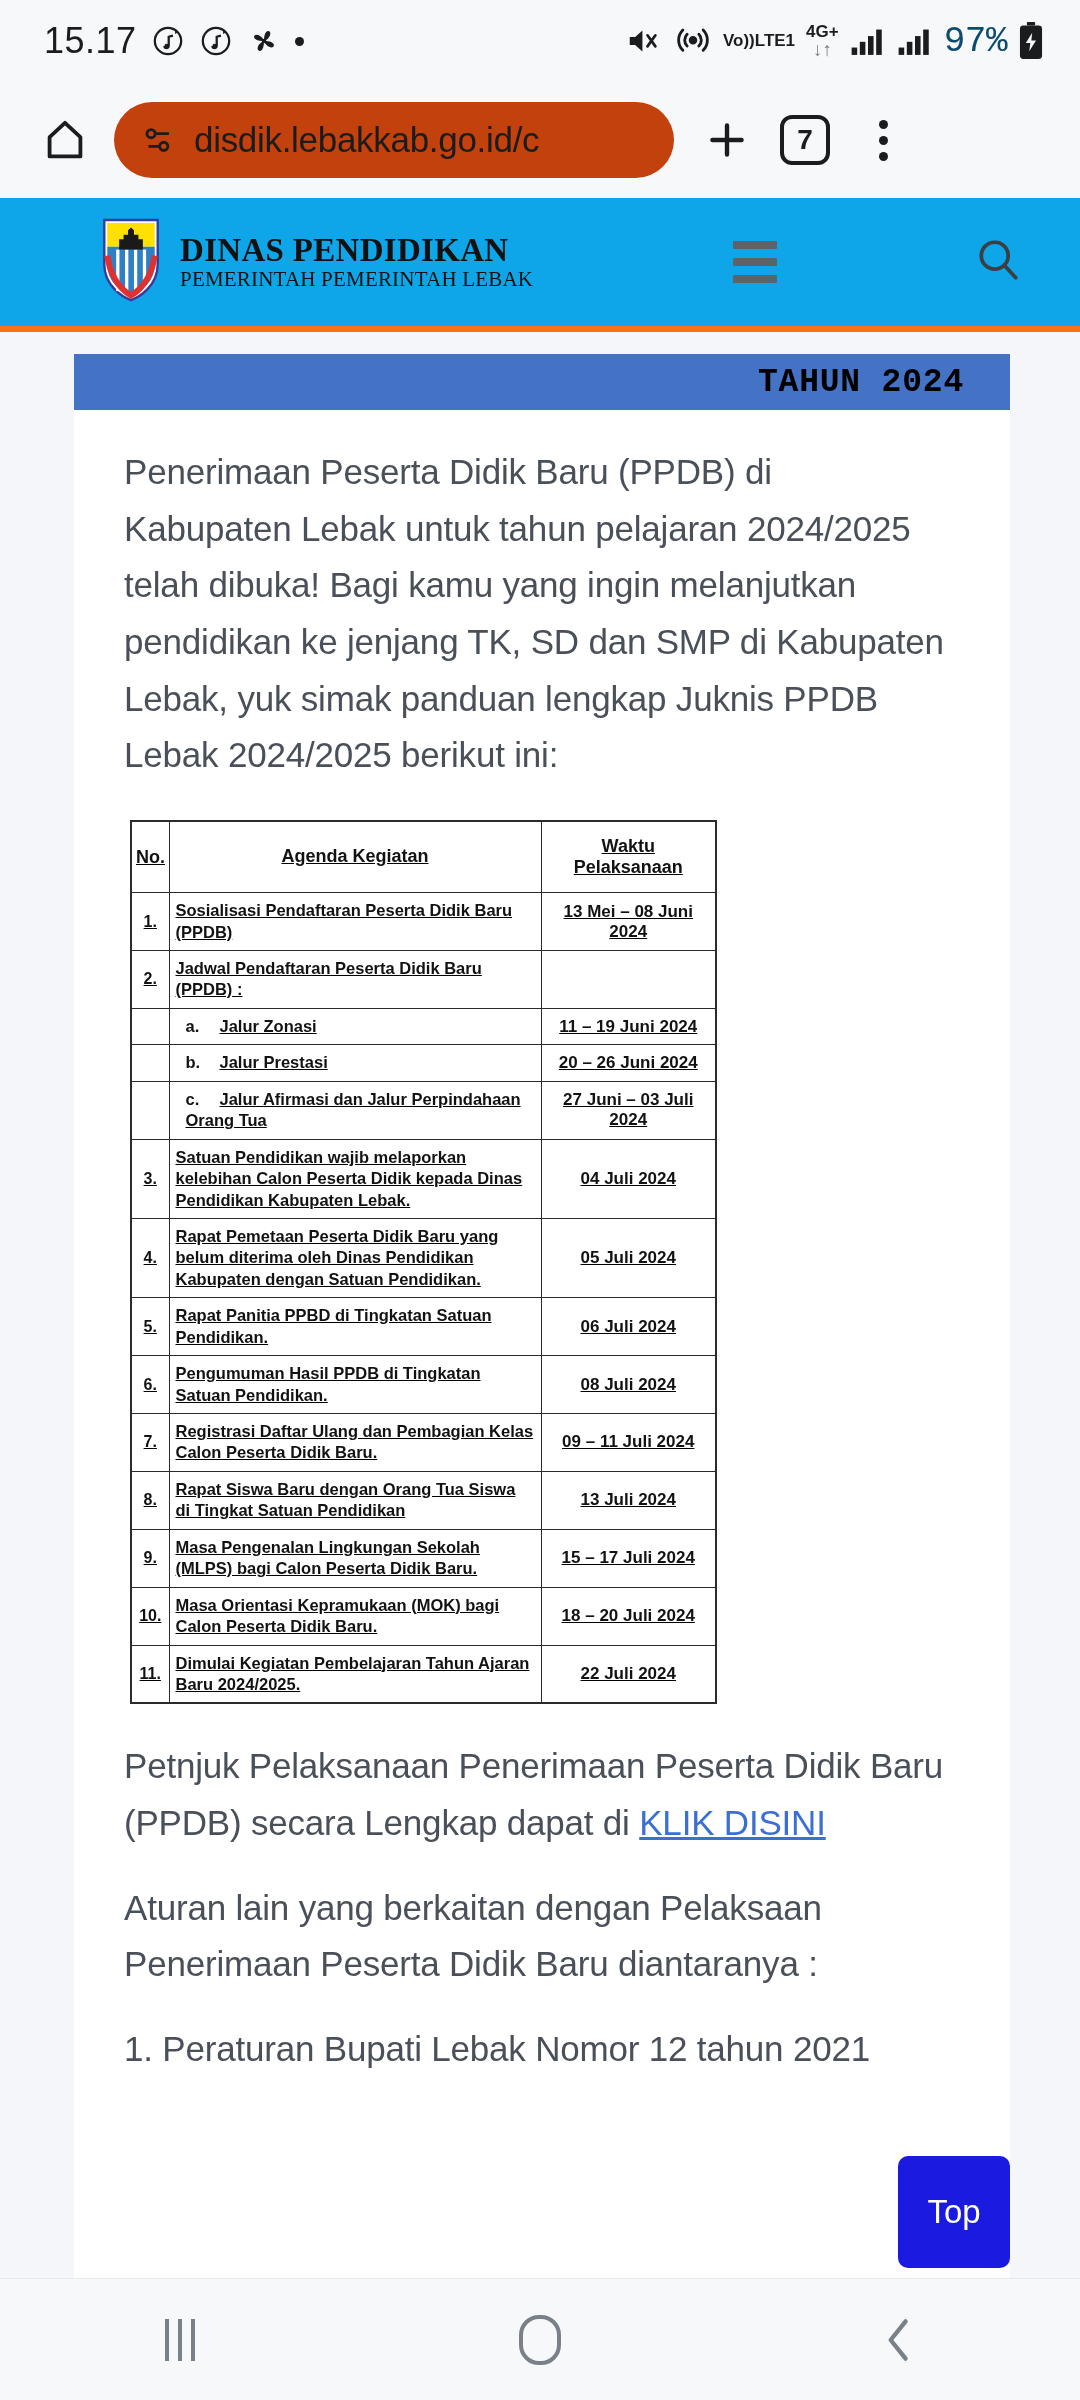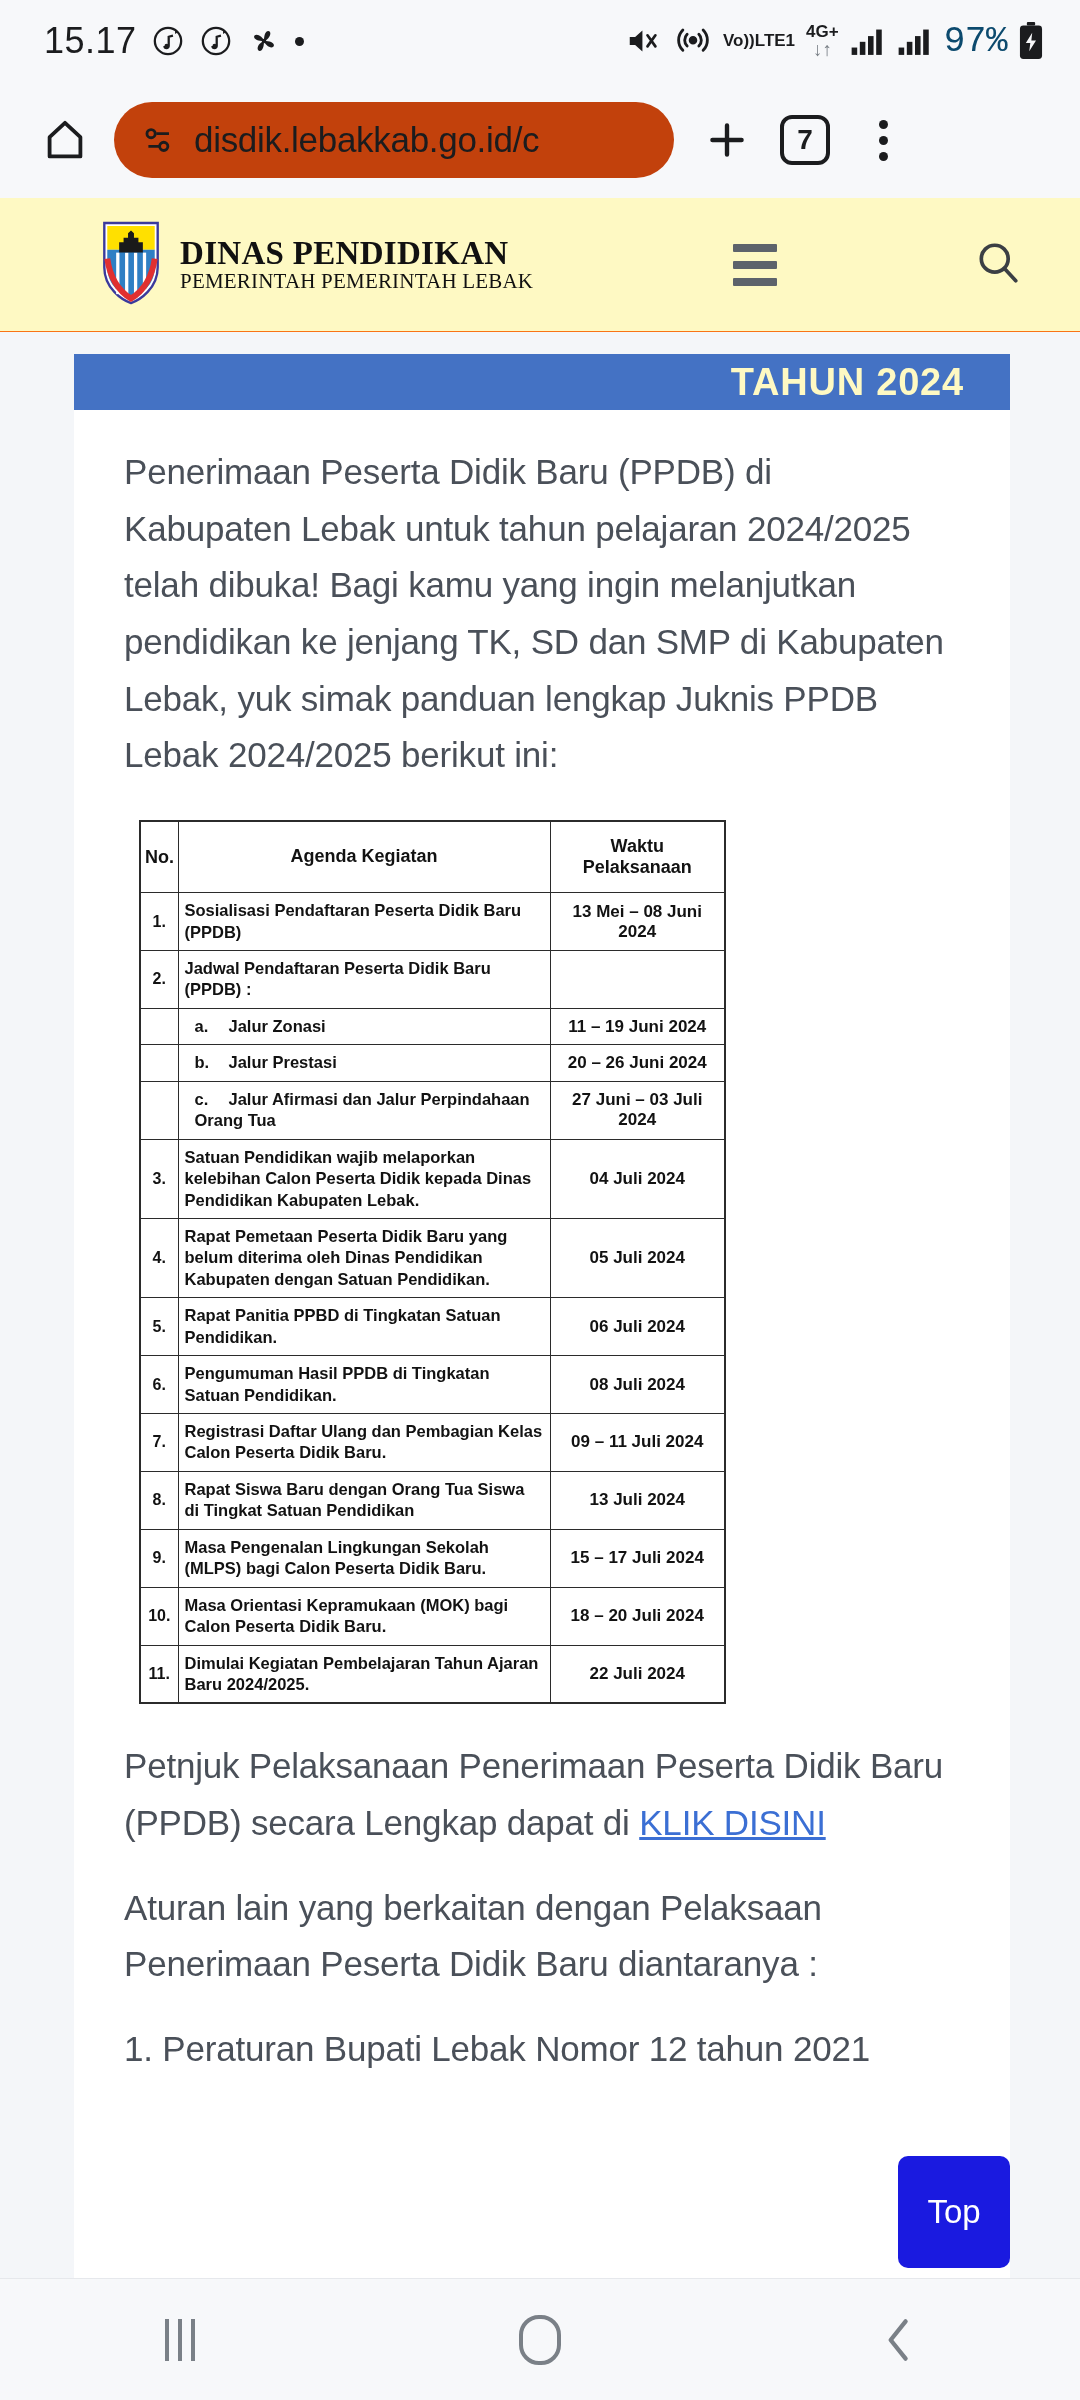--- a/index.html
+++ b/index.html
@@ -48,22 +48,22 @@
   .tabcount {
     width: 50px; height: 50px; border: 4px solid #1b1c1e; border-radius: 12px;
     display: flex; align-items: center; justify-content: center;
     font-size: 28px; font-weight: bold; color: #1b1c1e;
   }
   .kebab { display: flex; flex-direction: column; gap: 7px; align-items: center; }
   .kebab i { width: 9px; height: 9px; border-radius: 50%; background: #1b1c1e; display: block; }
 
   
   .siteheader {
-    height: 134px; background: #fef9c3;
-    border-bottom: 1px solid #f97316;
+    height: 134px; background: #0ea5e9;
+    border-bottom: 6px solid #f97316;
     display: flex; align-items: center; padding: 0 56px 0 98px;
   }
   .brand { display: flex; align-items: center; gap: 16px; }
   .brand-text { display: flex; flex-direction: column; }
   .brand-t1 {
     font-family: "Liberation Serif", serif; font-weight: bold;
     font-size: 33px; color: #111; letter-spacing: .3px; line-height: 1.05;
   }
   .brand-t2 {
     font-family: "Liberation Serif", serif;
@@ -82,32 +82,32 @@
   .card {
     background: #ffffff; margin: 0 70px 0 74px; min-height: 100%;
     padding: 0 0 0 0;
   }
   .banner {
     background: #4472c4; height: 56px; margin: 22px 0 0 0;
     display: flex; align-items: center; justify-content: flex-end;
     padding-right: 46px;
   }
   .banner-text {
-    color: #fef9c3; font-weight: bold; font-size: 38px; letter-spacing: .8px;
+    color: #000000; font-weight: bold; font-size: 33px; letter-spacing: .8px; font-family: Liberation Mono, monospace;
   }
   .para {
     font-size: 35px; line-height: 1.62; color: #4a5059;
     padding: 0 16px 0 4px; margin-top: 34px; letter-spacing: -.2px;
   }
   .para.tight { margin-top: 28px; }
   .link { color: #3b6fd4; }
   .cut { color: #4a5059; overflow: hidden; }
 
   
-  .tbl-wrap { margin: 36px 4px 0 19px; }
+  .tbl-wrap { margin: 36px 4px 0 10px; text-decoration: underline; }
   table.sched {
     border-collapse: collapse; width: 587px; table-layout: fixed;
     background: #fff; border: 2px solid #2b2b2b;
   }
   table.sched td, table.sched th {
     border: 1.5px solid #2b2b2b;
     font-family: "Liberation Sans", sans-serif;
     font-weight: bold; color: #121212;
     padding: 7px 6px;
   }

